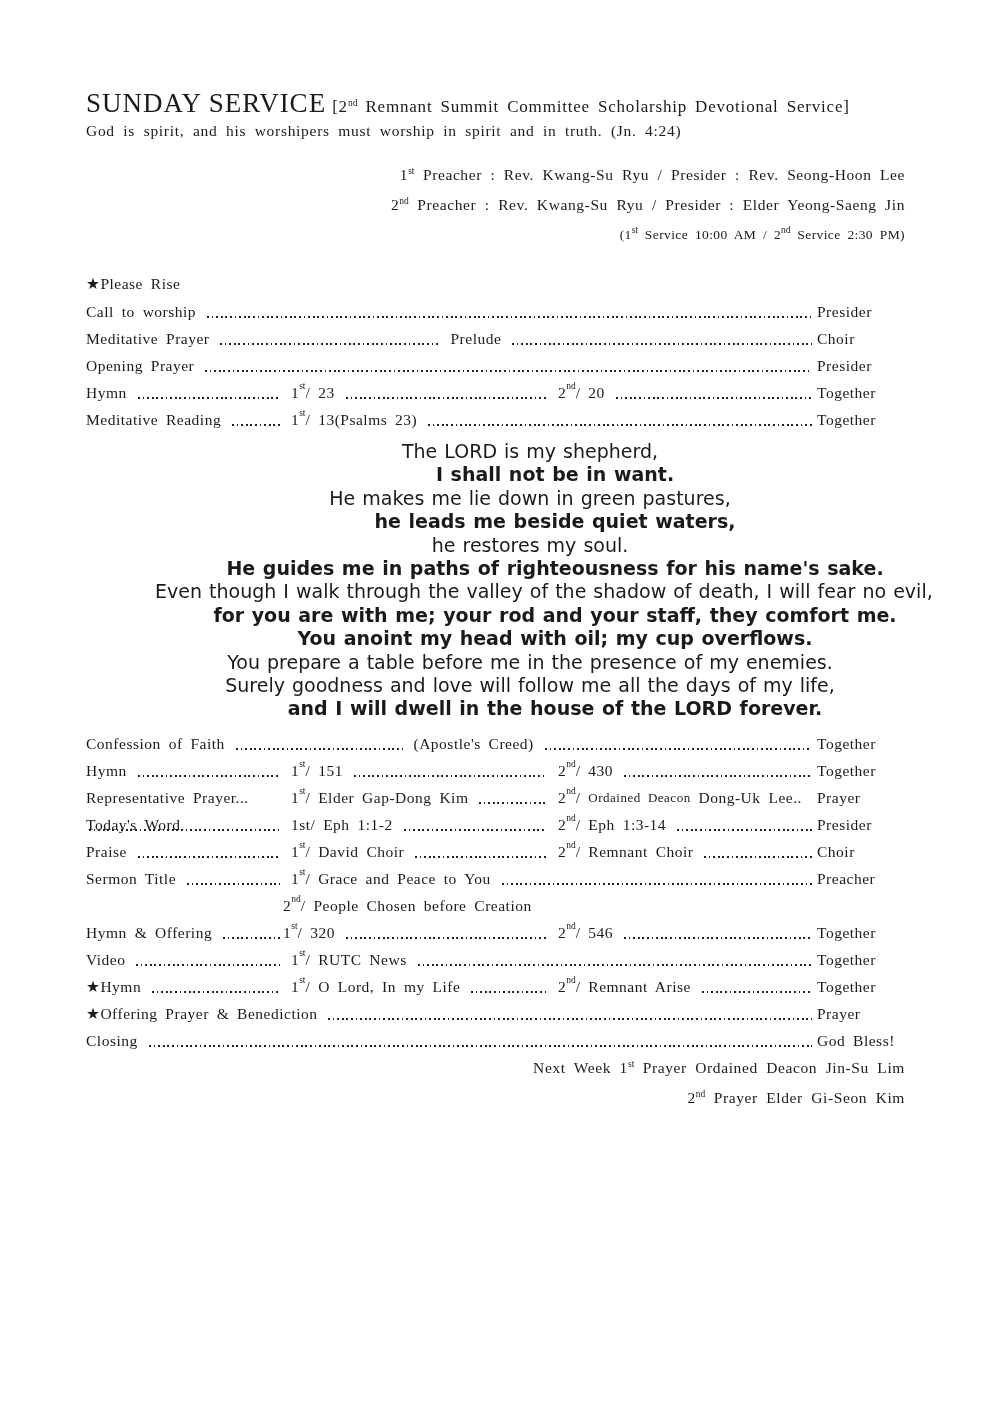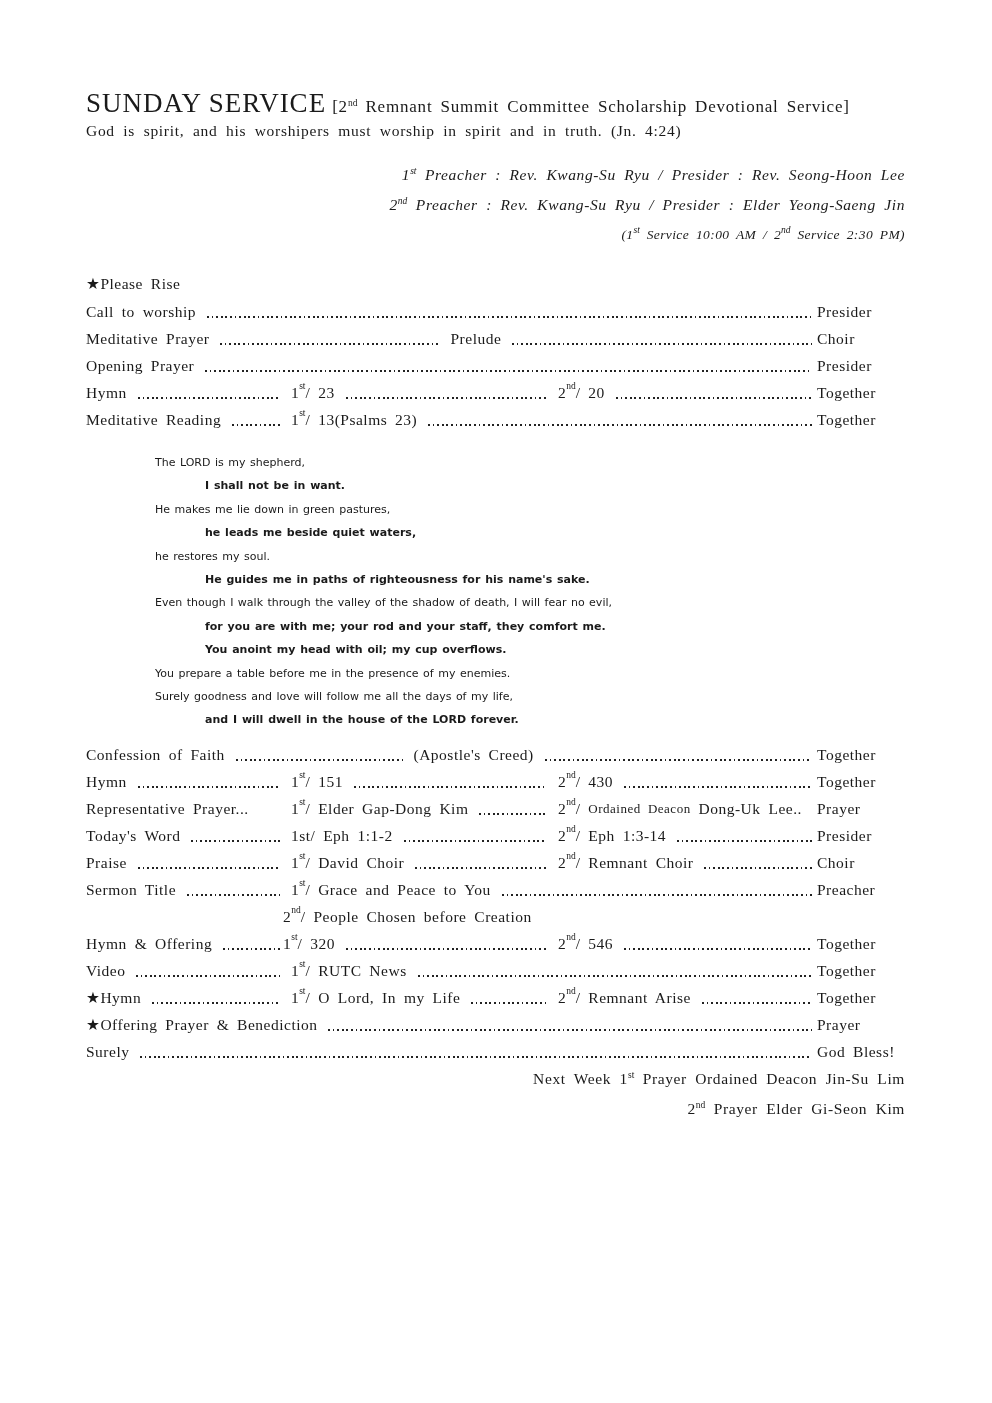--- a/index.html
+++ b/index.html
@@ -9,21 +9,21 @@
   }
   .page{box-sizing:border-box;width:992px;height:1403px;padding:88px 87px 0 86px;position:relative;}
 
   
   .title-line{white-space:nowrap;}
   .doc-title{font-size:27px;letter-spacing:1px;}
   .title-bracket{font-size:17px;letter-spacing:.8px;word-spacing:3px;margin-left:6px;}
   .subtitle{font-size:15.5px;letter-spacing:.7px;word-spacing:4px;margin-top:3px;}
 
   
-  .preacher-block{margin-top:21px;text-align:right;font-size:15.5px;line-height:27px;letter-spacing:.6px;word-spacing:4px;font-style:italic;}
+  .preacher-block{margin-top:21px;text-align:right;font-size:15.5px;line-height:27px;letter-spacing:.6px;word-spacing:4px;}
   .preacher-line.small{font-size:13.5px;letter-spacing:.4px;word-spacing:3px;}
 
   
   .section-label{margin-top:25px;font-size:15.5px;letter-spacing:.5px;word-spacing:3.5px;height:23px;}
 
   
   .order-list{font-size:15.5px;letter-spacing:.5px;word-spacing:3.5px;}
   .order-row{display:flex;height:27px;line-height:27px;}
   .order-row.indent{padding-left:197px;}
   .cell{display:flex;min-width:0;}
@@ -34,22 +34,22 @@
   .sup{font-size:9.5px;position:relative;top:-6px;letter-spacing:0;flex:0 0 auto;}
   .narrow{font-size:13px;}
   .dots{position:relative;flex:1 1 8px;min-width:6px;margin:0 3px;}
   .dots::after{
     content:"";position:absolute;left:0;right:0;bottom:7px;height:2.2px;
     background:repeating-linear-gradient(to right,#222 0px,#222 1.8px,transparent 1.8px,transparent 4.6px);
   }
   .right-label{flex:0 0 auto;width:88px;padding-left:2px;white-space:pre;}
 
   
-  .psalm{margin:18px 0 9px 69px;font-family:"DejaVu Sans","Liberation Sans",sans-serif;
-         font-size:11px;line-height:23.4px;letter-spacing:0;word-spacing:1px;}
+  .psalm{margin:7px 0 9px 69px;font-family:"DejaVu Sans","Liberation Sans",sans-serif;
+         font-size:19px;line-height:23.4px;letter-spacing:0;word-spacing:1px;text-align:center;}
   .psalm-line{white-space:pre;}
   .psalm-line.bold{font-weight:bold;padding-left:50px;}
 
   
   .footer-block{text-align:right;font-size:15.5px;line-height:27.5px;letter-spacing:.6px;word-spacing:4px;}
 </style>
 </head>
 <body>
 
 <div class="page">
@@ -182,21 +182,21 @@
         <span class="cell grow">
           <span class="t"> 2</span>
           <span class="sup">nd</span>
           <span class="t">/ </span>
           <span class="t narrow">Ordained Deacon</span>
           <span class="t"> Dong-Uk Lee..</span>
         </span>
         <span class="right-label">Prayer</span>
       </div>
       <div class="order-row">
-        <span class="cell fixed" style="width: 197px;">
+        <span class="cell fixed" style="width: 197px; flex-direction: column;">
           <span class="t">Today's Word </span>
           <span class="dots" style="flex-grow: 1;"></span>
         </span>
         <span class="cell fixed" style="width: 267px; justify-content: flex-end;">
           <span class="t"> 1st/ Eph 1:1-2 </span>
           <span class="dots" style="flex-grow: 1;"></span>
         </span>
         <span class="cell grow">
           <span class="t"> 2</span>
           <span class="sup">nd</span>
@@ -297,21 +297,21 @@
       </div>
       <div class="order-row">
         <span class="cell grow">
           <span class="t">★Offering Prayer &amp; Benediction </span>
           <span class="dots" style="flex-grow: 1;"></span>
         </span>
         <span class="right-label">Prayer</span>
       </div>
       <div class="order-row">
         <span class="cell grow">
-          <span class="t">Surely </span>
+          <span class="t">Closing </span>
           <span class="dots" style="flex-grow: 1;"></span>
         </span>
         <span class="right-label">God Bless!</span>
       </div>
     </div>
 
   <div class="footer-block" id="footer-block">
       <div class="footer-line"><span class="t">Next Week 1</span><span class="sup">st</span><span class="t"> Prayer Ordained Deacon Jin-Su Lim</span></div>
       <div class="footer-line"><span class="t">2</span><span class="sup">nd</span><span class="t"> Prayer Elder Gi-Seon Kim</span></div>
     </div>

